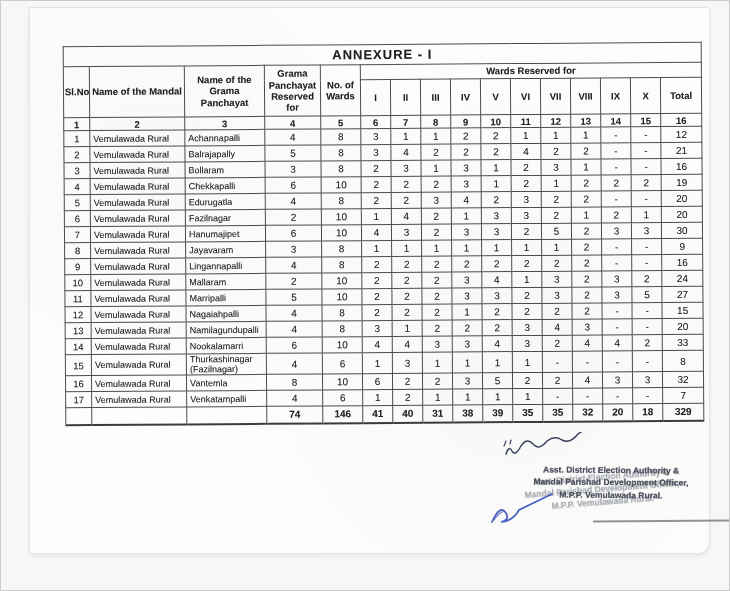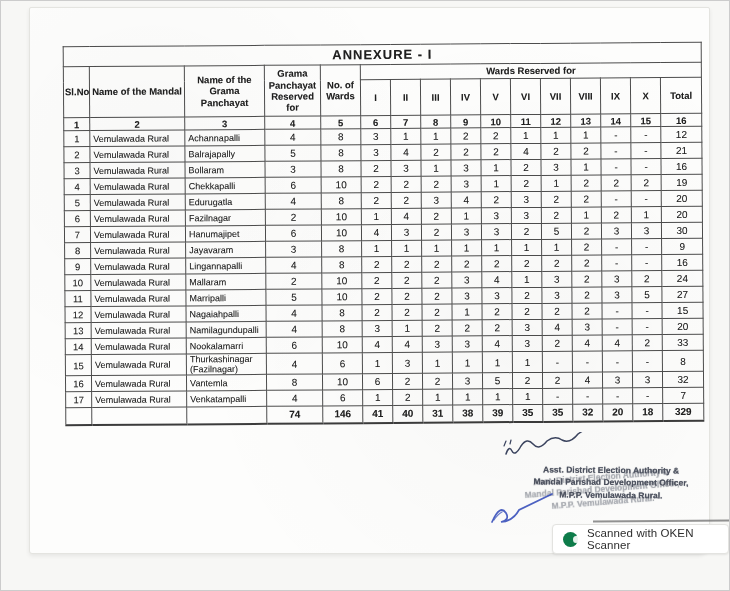--- a/index.html
+++ b/index.html
@@ -458,17 +458,13 @@
       <svg class="blue-scribble-svg" width="70" height="36" viewBox="0 0 70 36">
         <path d="M4,32 q8,-18 14,-9 q4,7 -5,9 q12,-1 18,-12 L64,4" fill="none" stroke="#2e47b8" stroke-width="1.7" stroke-linecap="round" opacity="0.85"></path>
         <path d="M6,30 q4,-6 8,-8" fill="none" stroke="#2e47b8" stroke-width="1.2" stroke-linecap="round" opacity="0.7"></path>
       </svg>
     </div>
 
   </div>
 
   <div class="page-fold-line"></div>
 
-  <div class="oken-badge">
-    <span class="oken-logo"></span>
-    <span class="oken-text">Scanned with OKEN Scanner</span>
-  </div>
 </div>
 
 </body></html>

